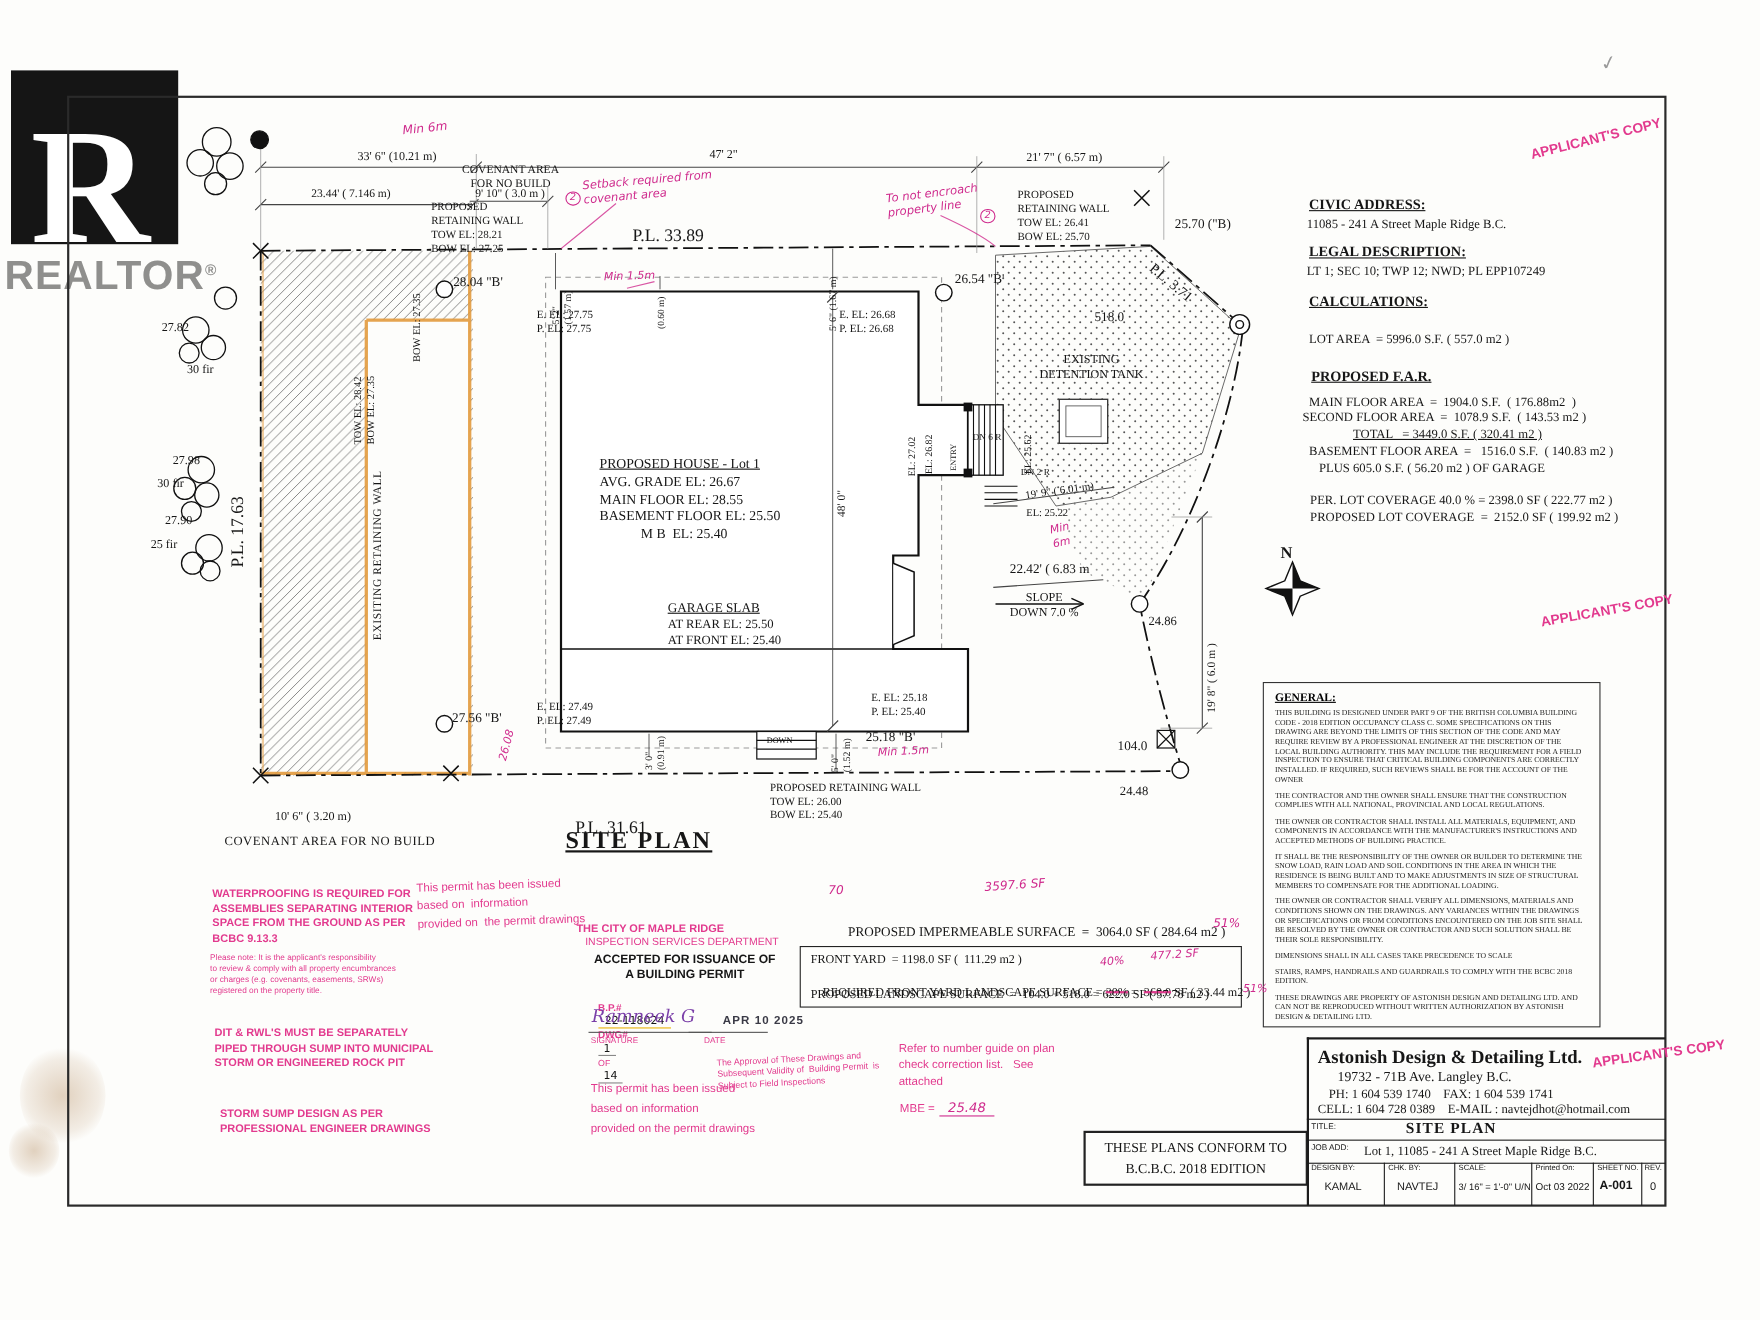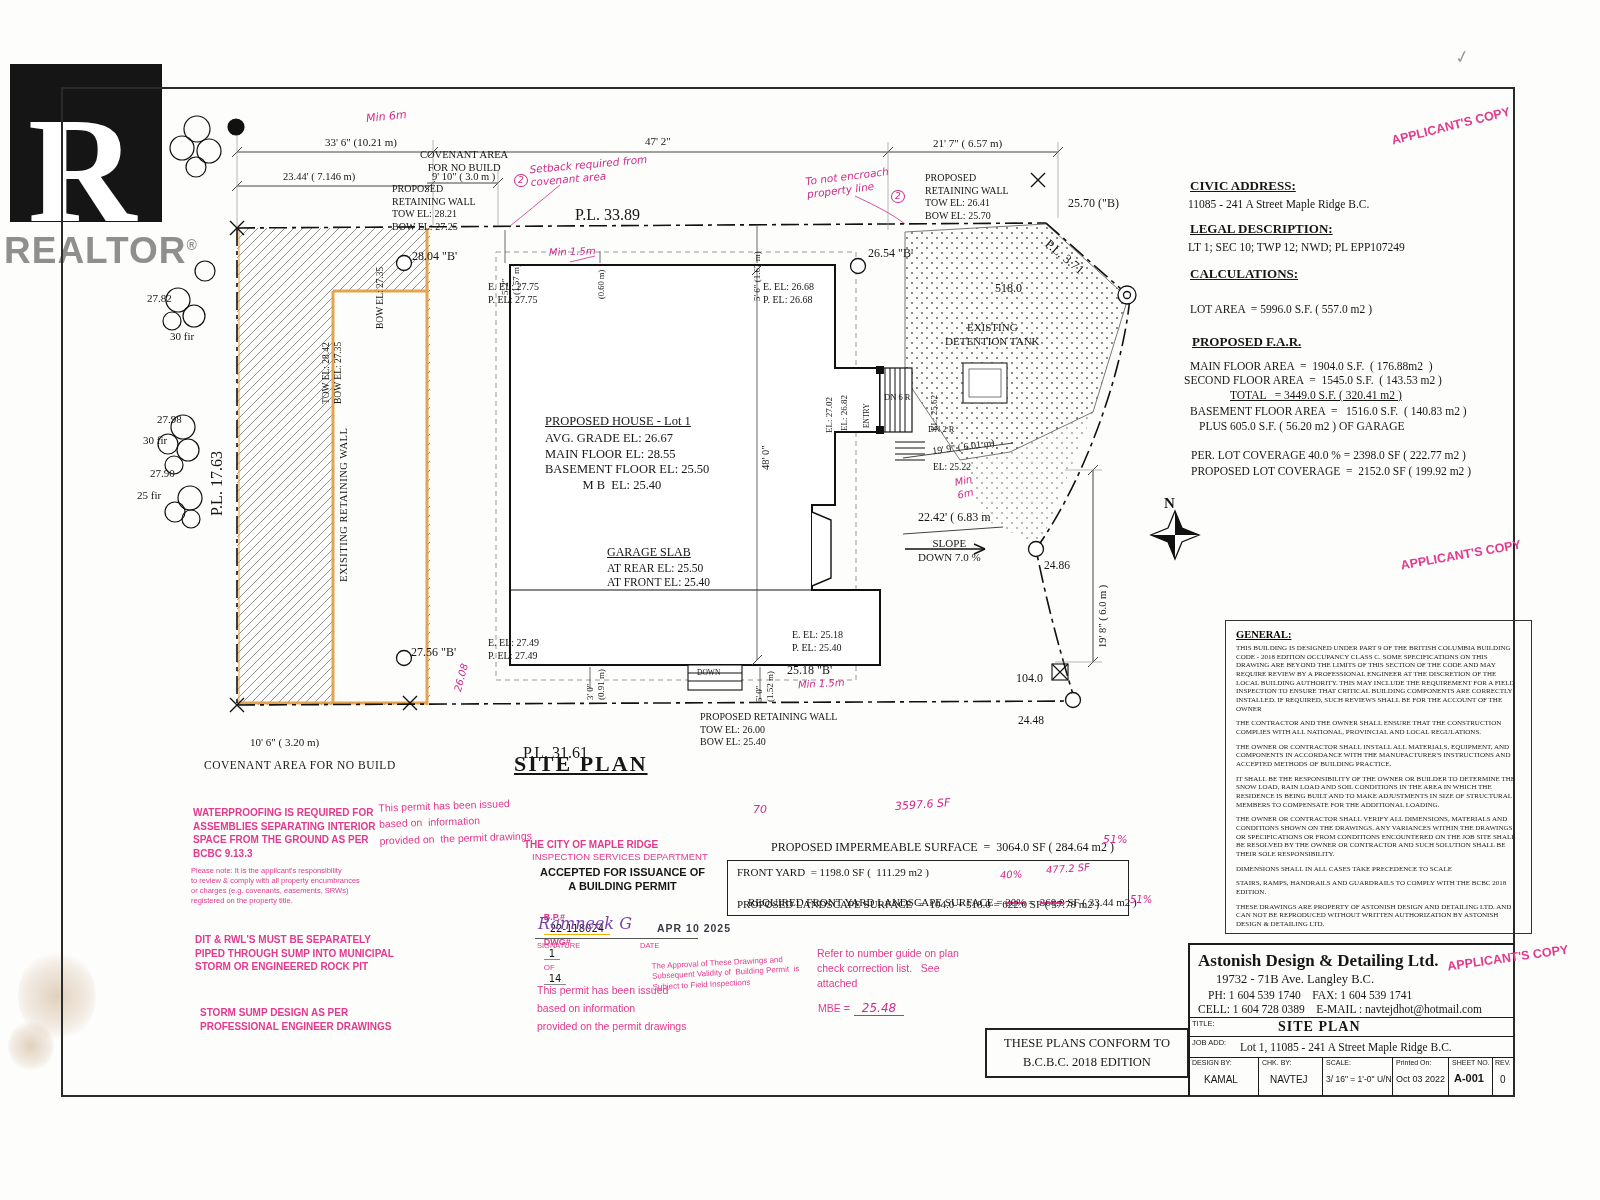--- a/index.html
+++ b/index.html
@@ -282,32 +282,32 @@
   <div class="ink" style="left:798px;top:678px;font-size:10px;transform:rotate(-3deg);">Min 1.5m</div>
 
   <div class="lbl b u" style="left:1190px;top:178px;font-size:13px;">CIVIC ADDRESS:</div>
   <div class="lbl" style="left:1188px;top:197px;font-size:11.5px;">11085 - 241 A Street Maple Ridge B.C.</div>
   <div class="lbl b u" style="left:1190px;top:221px;font-size:13px;">LEGAL DESCRIPTION:</div>
   <div class="lbl" style="left:1188px;top:240px;font-size:11.5px;">LT 1; SEC 10; TWP 12; NWD; PL EPP107249</div>
   <div class="lbl b u" style="left:1190px;top:266px;font-size:13px;">CALCULATIONS:</div>
   <div class="lbl" style="left:1190px;top:302px;font-size:11.5px;">LOT AREA  = 5996.0 S.F. ( 557.0 m2 )</div>
   <div class="lbl b u" style="left:1192px;top:334px;font-size:13px;">PROPOSED F.A.R.</div>
   <div class="lbl" style="left:1190px;top:359px;font-size:11.5px;">MAIN FLOOR AREA  =  1904.0 S.F.  ( 176.88m2  )</div>
-  <div class="lbl" style="left:1184px;top:373px;font-size:11.5px;">SECOND FLOOR AREA  =  1545.0 S.F.  ( 143.53 m2 )</div>
+  <div class="lbl" style="left:1184px;top:373px;font-size:11.5px;">SECOND FLOOR AREA  =  1078.9 S.F.  ( 143.53 m2 )</div>
   <div class="lbl u" style="left:1230px;top:388px;font-size:11.5px;">TOTAL   = 3449.0 S.F. ( 320.41 m2 )</div>
   <div class="lbl" style="left:1190px;top:404px;font-size:11.5px;">BASEMENT FLOOR AREA  =   1516.0 S.F.  ( 140.83 m2 )</div>
   <div class="lbl" style="left:1199px;top:419px;font-size:11.5px;">PLUS 605.0 S.F. ( 56.20 m2 ) OF GARAGE</div>
   <div class="lbl" style="left:1191px;top:448px;font-size:11.5px;">PER. LOT COVERAGE 40.0 % = 2398.0 SF ( 222.77 m2 )</div>
   <div class="lbl" style="left:1191px;top:464px;font-size:11.5px;">PROPOSED LOT COVERAGE  =  2152.0 SF ( 199.92 m2 )</div>
 
   <div class="stamp b" style="left:1390px;top:118px;font-size:12.5px;transform:rotate(-14deg);">APPLICANT'S COPY</div>
   <div class="stamp b" style="left:1400px;top:547px;font-size:12.5px;transform:rotate(-10deg);">APPLICANT'S COPY</div>
   <div class="stamp b" style="left:1447px;top:950px;font-size:12.5px;transform:rotate(-8deg);">APPLICANT'S COPY</div>
 
-  <div style="position:absolute;left:1225px;top:620px;width:307px;height:314px;border:1px solid #333;padding:8px 10px;box-sizing:border-box;">
+  <div style="position:absolute;left:1148px;top:620px;width:307px;height:314px;border:1px solid #333;padding:8px 10px;box-sizing:border-box;">
     <div class="b u" style="font-size:10.5px;margin-bottom:4px;">GENERAL:</div>
     <p class="gp">THIS BUILDING IS DESIGNED UNDER PART 9 OF THE BRITISH COLUMBIA BUILDING CODE - 2018 EDITION OCCUPANCY CLASS C. SOME SPECIFICATIONS ON THIS DRAWING ARE BEYOND THE LIMITS OF THIS SECTION OF THE CODE AND MAY REQUIRE REVIEW BY A PROFESSIONAL ENGINEER AT THE DISCRETION OF THE LOCAL BUILDING AUTHORITY. THIS MAY INCLUDE THE REQUIREMENT FOR A FIELD INSPECTION TO ENSURE THAT CRITICAL BUILDING COMPONENTS ARE CORRECTLY INSTALLED. IF REQUIRED, SUCH REVIEWS SHALL BE FOR THE ACCOUNT OF THE OWNER</p>
     <p class="gp">THE CONTRACTOR AND THE OWNER SHALL ENSURE THAT THE CONSTRUCTION COMPLIES WITH ALL NATIONAL, PROVINCIAL AND LOCAL REGULATIONS.</p>
     <p class="gp">THE OWNER OR CONTRACTOR SHALL INSTALL ALL MATERIALS, EQUIPMENT, AND COMPONENTS IN ACCORDANCE WITH THE MANUFACTURER'S INSTRUCTIONS AND ACCEPTED METHODS OF BUILDING PRACTICE.</p>
     <p class="gp">IT SHALL BE THE RESPONSIBILITY OF THE OWNER OR BUILDER TO DETERMINE THE SNOW LOAD, RAIN LOAD AND SOIL CONDITIONS IN THE AREA IN WHICH THE RESIDENCE IS BEING BUILT AND TO MAKE ADJUSTMENTS IN SIZE OF STRUCTURAL MEMBERS TO COMPENSATE FOR THE ADDITIONAL LOADING.</p>
     <p class="gp">THE OWNER OR CONTRACTOR SHALL VERIFY ALL DIMENSIONS, MATERIALS AND CONDITIONS SHOWN ON THE DRAWINGS.  ANY VARIANCES WITHIN THE DRAWINGS OR SPECIFICATIONS OR FROM CONDITIONS ENCOUNTERED ON THE JOB SITE SHALL BE RESOLVED BY THE OWNER OR CONTRACTOR AND SUCH SOLUTION SHALL BE THEIR  SOLE RESPONSIBILITY.</p>
     <p class="gp">DIMENSIONS SHALL IN ALL CASES TAKE PRECEDENCE TO SCALE</p>
     <p class="gp">STAIRS, RAMPS, HANDRAILS AND GUARDRAILS TO COMPLY WITH THE BCBC 2018 EDITION.</p>
     <p class="gp">THESE DRAWINGS ARE PROPERTY OF ASTONISH DESIGN AND DETAILING LTD. AND CAN NOT BE REPRODUCED WITHOUT WRITTEN AUTHORIZATION BY ASTONISH DESIGN &amp; DETAILING LTD.</p>
   </div>

